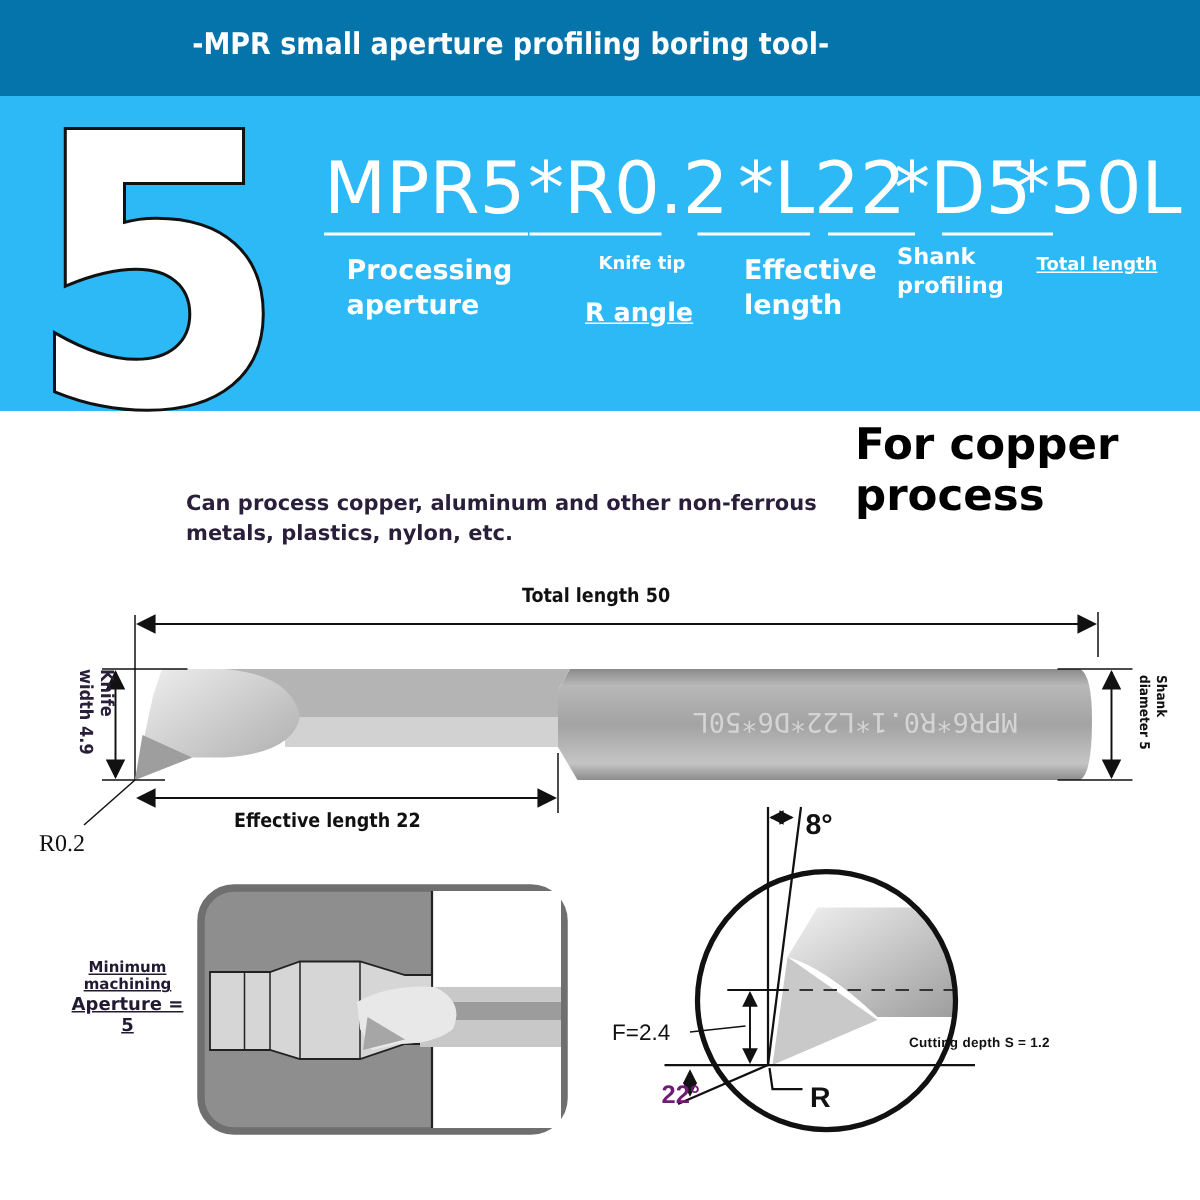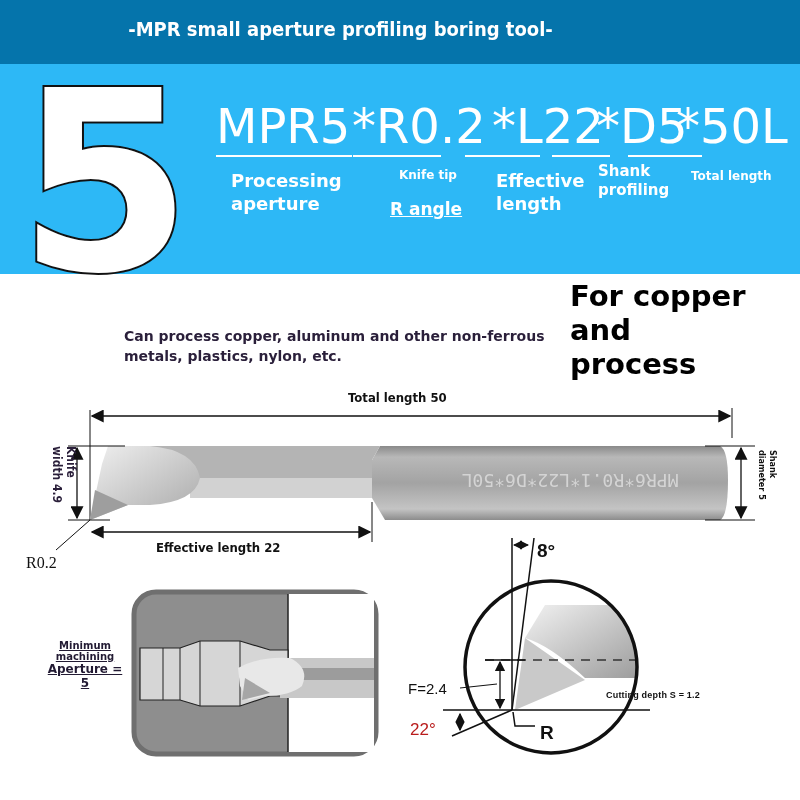--- a/index.html
+++ b/index.html
@@ -49,29 +49,28 @@
 <div class="abs lbl" style="left:399px;top:168px;font-size:12px;">Knife tip</div>
 <div class="abs lbl" style="left:390px;top:199px;font-size:17px;text-decoration:underline;">R angle</div>
 <div class="abs lbl" style="left:496px;top:170px;font-size:18px;">
   <div>Effective</div>
   <div>length</div>
 </div>
 <div class="abs lbl" style="left:598px;top:162px;font-size:15px;">
   <div>Shank</div>
   <div>profiling</div>
 </div>
-<div class="abs lbl" style="left:691px;top:169px;font-size:12px;">Total length</div>
+<div class="abs lbl" style="left:691px;top:169px;font-size:12px;text-decoration:underline;">Total length</div>
 
 <div class="abs desc">
   <div>Can process copper, aluminum and other non-ferrous</div>
   <div>metals, plastics, nylon, etc.</div>
 </div>
 <div class="abs forcu">
   <div>For copper</div>
-  <div>and</div>
   <div>process</div>
 </div>
 
 <svg class="abs" style="left:0;top:380px;" width="800" height="200">
   <defs>
     <linearGradient id="shaft" x1="0" y1="0" x2="0" y2="1">
       <stop offset="0" stop-color="#8a8a8a"></stop>
       <stop offset="0.15" stop-color="#b8b8b8"></stop>
       <stop offset="0.5" stop-color="#a3a3a3"></stop>
       <stop offset="0.85" stop-color="#c4c4c4"></stop>
@@ -171,15 +170,15 @@
   <line x1="43" y1="180" x2="250" y2="180" stroke="#111" stroke-width="1.5"></line>
   <line x1="85" y1="130" x2="125" y2="130" stroke="#111" stroke-width="1.3"></line>
   <line x1="100" y1="132" x2="100" y2="178" stroke="#111" stroke-width="1.3" marker-start="url(#ah2)" marker-end="url(#ah2)"></line>
   <line x1="60" y1="158" x2="97" y2="154" stroke="#111"></line>
   <line x1="112" y1="180" x2="52" y2="206" stroke="#111" stroke-width="1.5"></line>
   <line x1="60" y1="184" x2="60" y2="200" stroke="#111" stroke-width="1.2" marker-start="url(#ah2)" marker-end="url(#ah2)"></line>
   <path d="M113,182 L115,196 L135,196" fill="none" stroke="#111" stroke-width="1.5"></path>
 </svg>
 <div class="abs" style="left:537px;top:540px;font-size:19px;font-weight:bold;color:#111;">8°</div>
 <div class="abs" style="left:408px;top:680px;font-size:15px;color:#111;">F=2.4</div>
-<div class="abs" style="left:410px;top:720px;font-size:17px;font-weight:normal;color:#b91c1c;">22°</div>
+<div class="abs" style="left:441px;top:720px;font-size:17px;font-weight:bold;color:#701a75;">22°</div>
 <div class="abs" style="left:540px;top:722px;font-size:19px;font-weight:bold;color:#111;">R</div>
 <div class="abs" style="left:606px;top:690px;font-size:9px;font-weight:bold;color:#111;letter-spacing:0.2px;">Cutting depth S = 1.2</div>
 
 </body></html>

